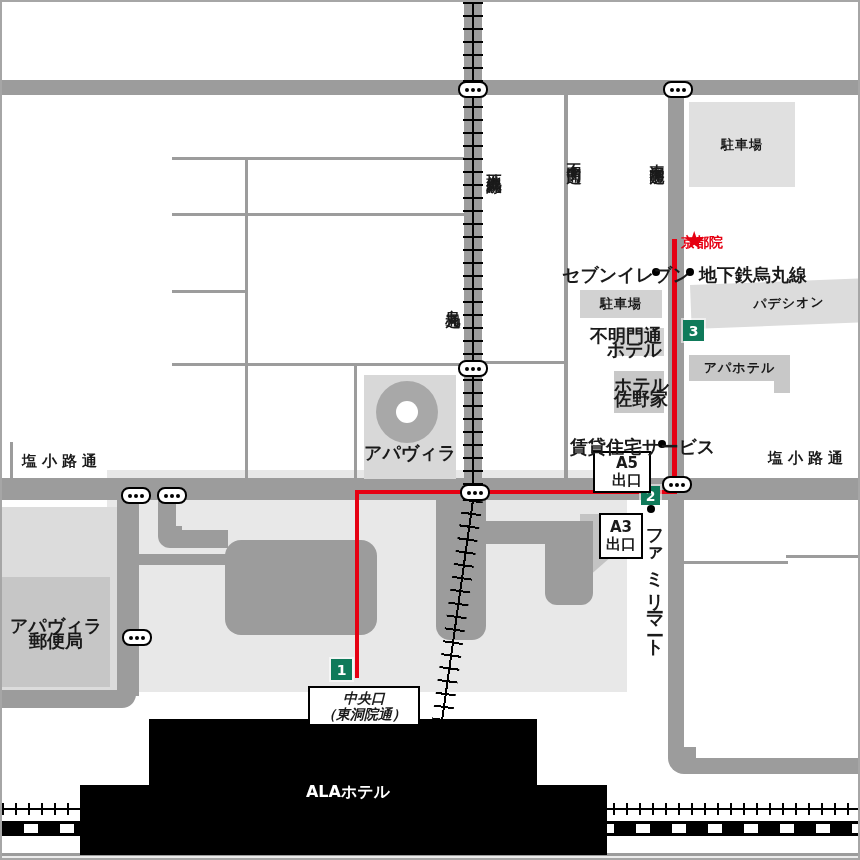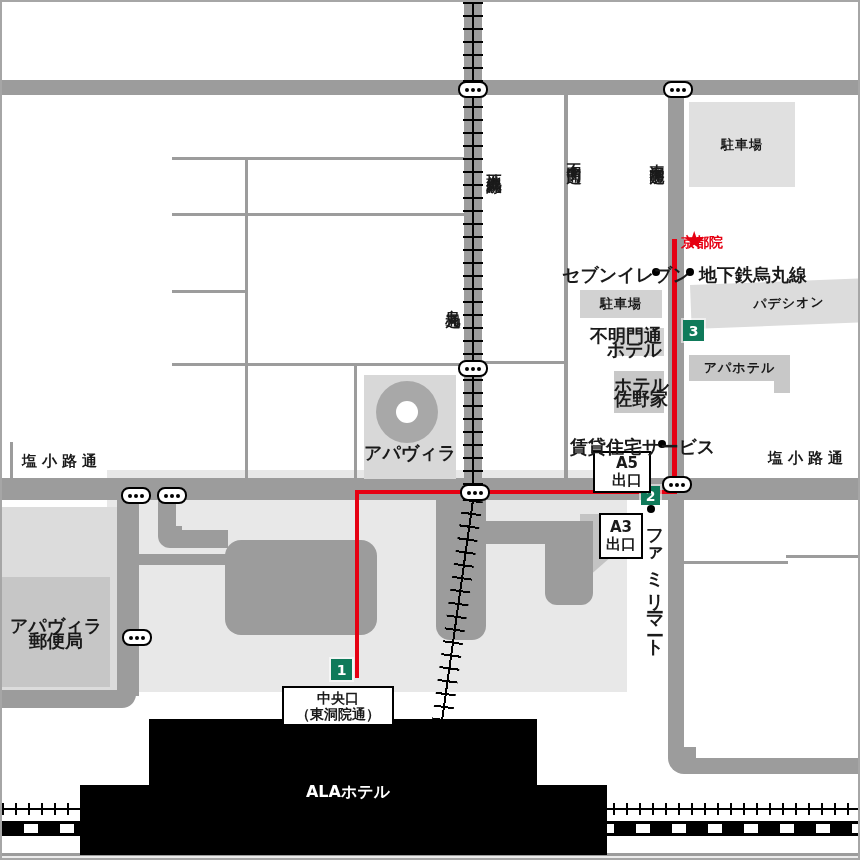--- a/index.html
+++ b/index.html
@@ -169,21 +169,21 @@
   <div class="mk" style="left:681px;top:318px;">3</div>
 
   <div class="wbox" style="left:591px;top:449px;width:44px;height:38px;padding-left:10px;">
       <span>A5</span>
       <span>出口</span>
     </div>
   <div class="wbox" style="left:597px;top:511px;width:40px;height:42px;">
       <span>A3</span>
       <span>出口</span>
     </div>
-  <div class="wbox" style="left:280px;top:684px;width:108px;height:36px;font-size:14px;line-height:16px;">
+  <div class="wbox" style="left:306px;top:684px;width:108px;height:36px;font-size:14px;line-height:16px;font-style:italic;">
       <span>中央口</span>
       <span>（東洞院通）</span>
     </div>
 
   <div class="star" style="left:681px;top:226px;">★</div>
   <div class="dest" style="left:679px;top:232px;">京都院</div>
 
   <div class="dot" style="left:650px;top:266px;"></div>
   <div class="lab" style="left:560px;top:261px;width:88px;text-align:right;">セブンイレブン</div>
   <div class="dot" style="left:684px;top:266px;"></div>

